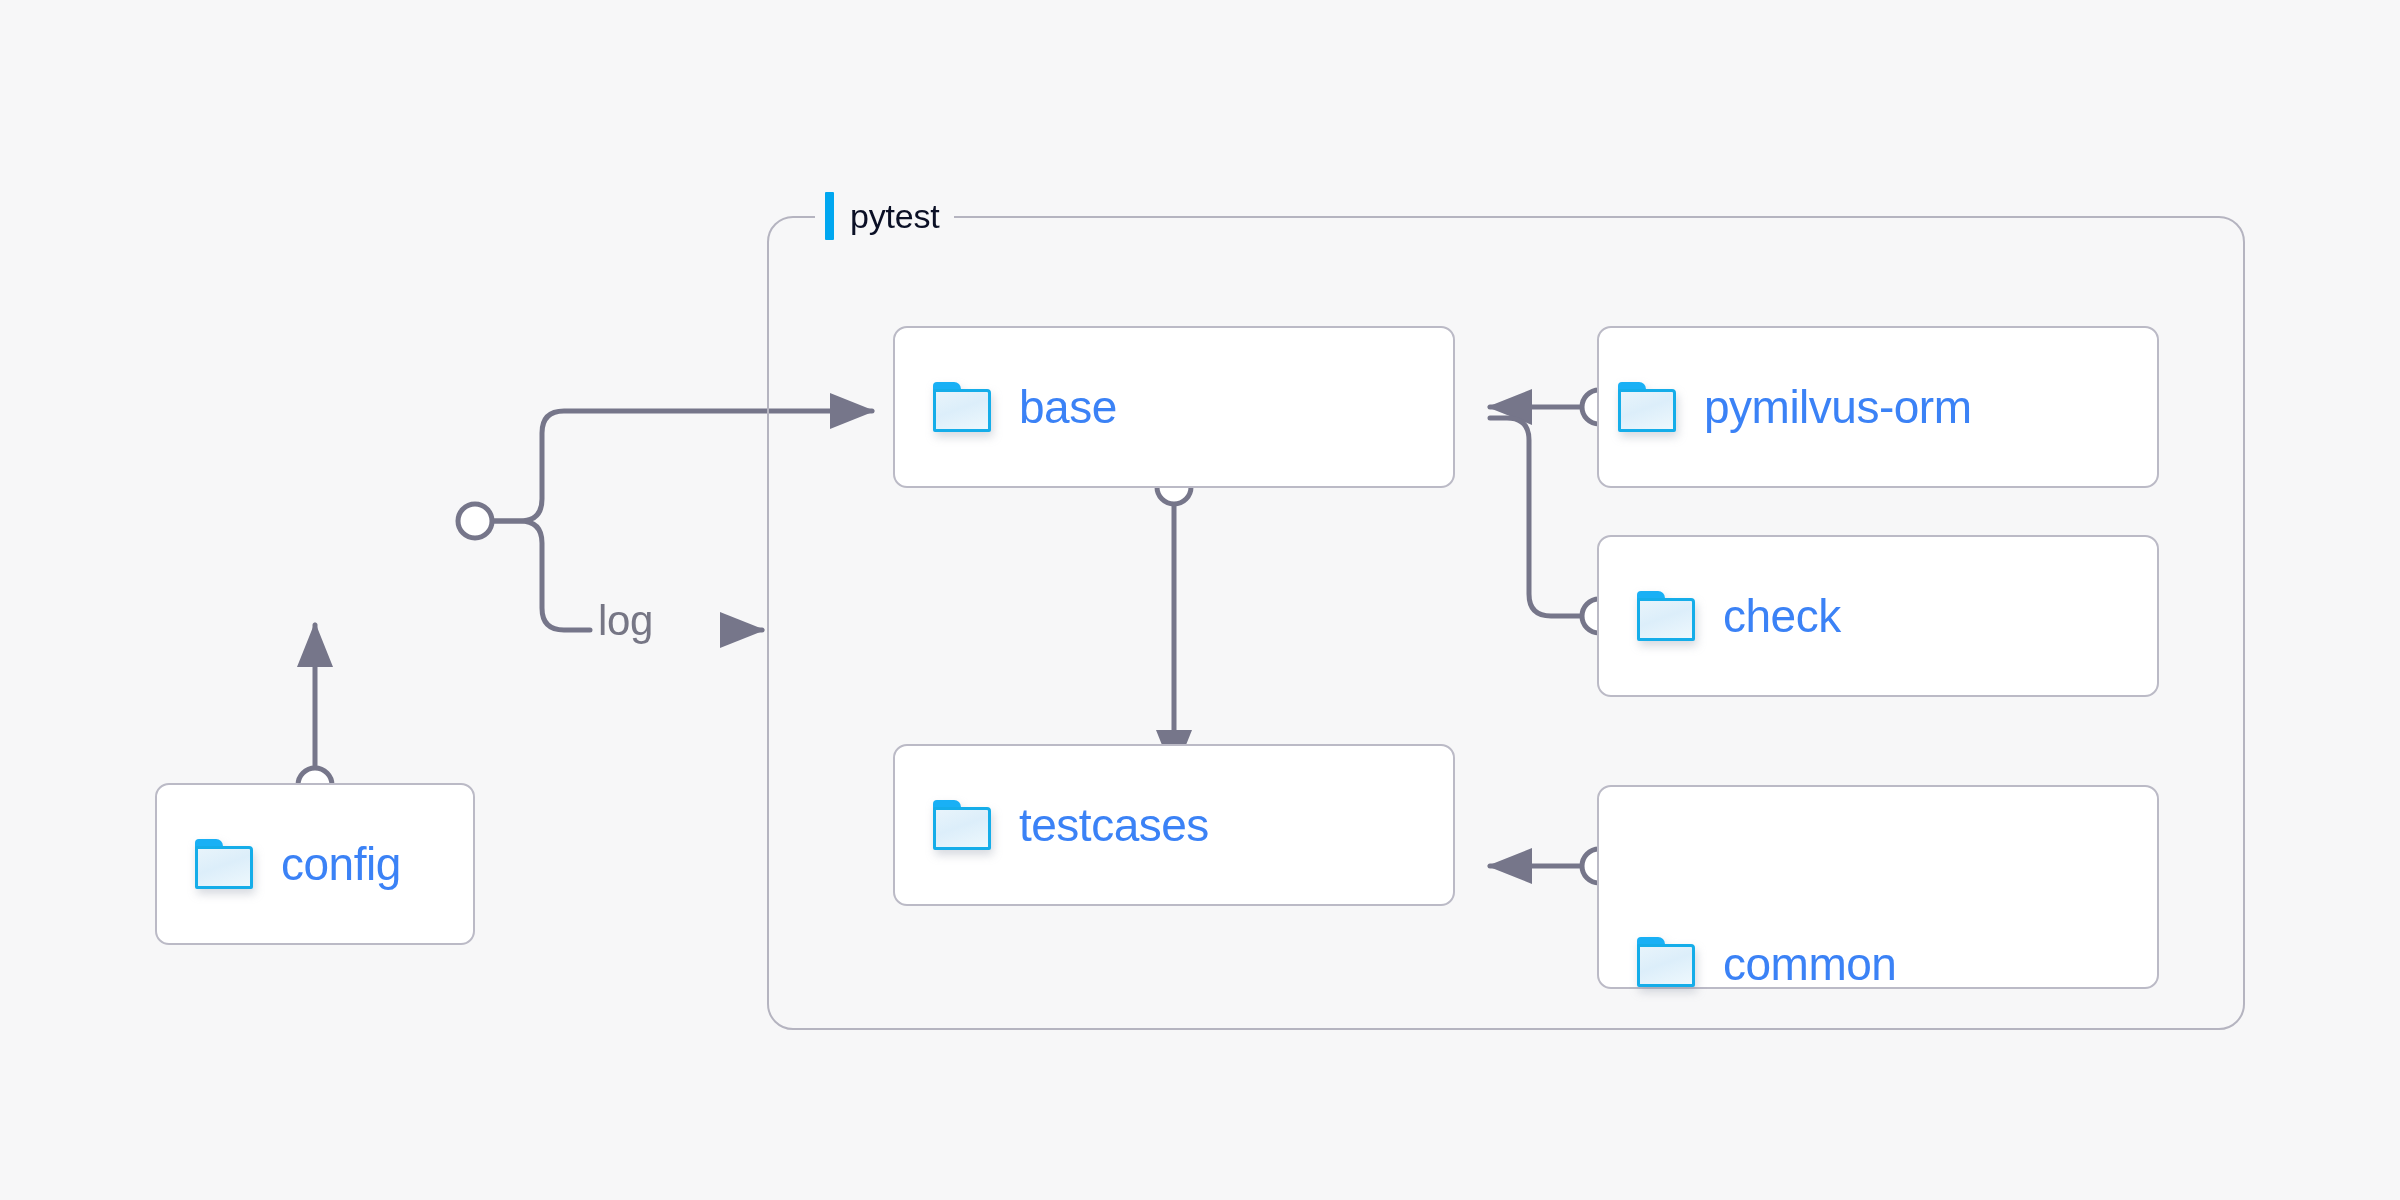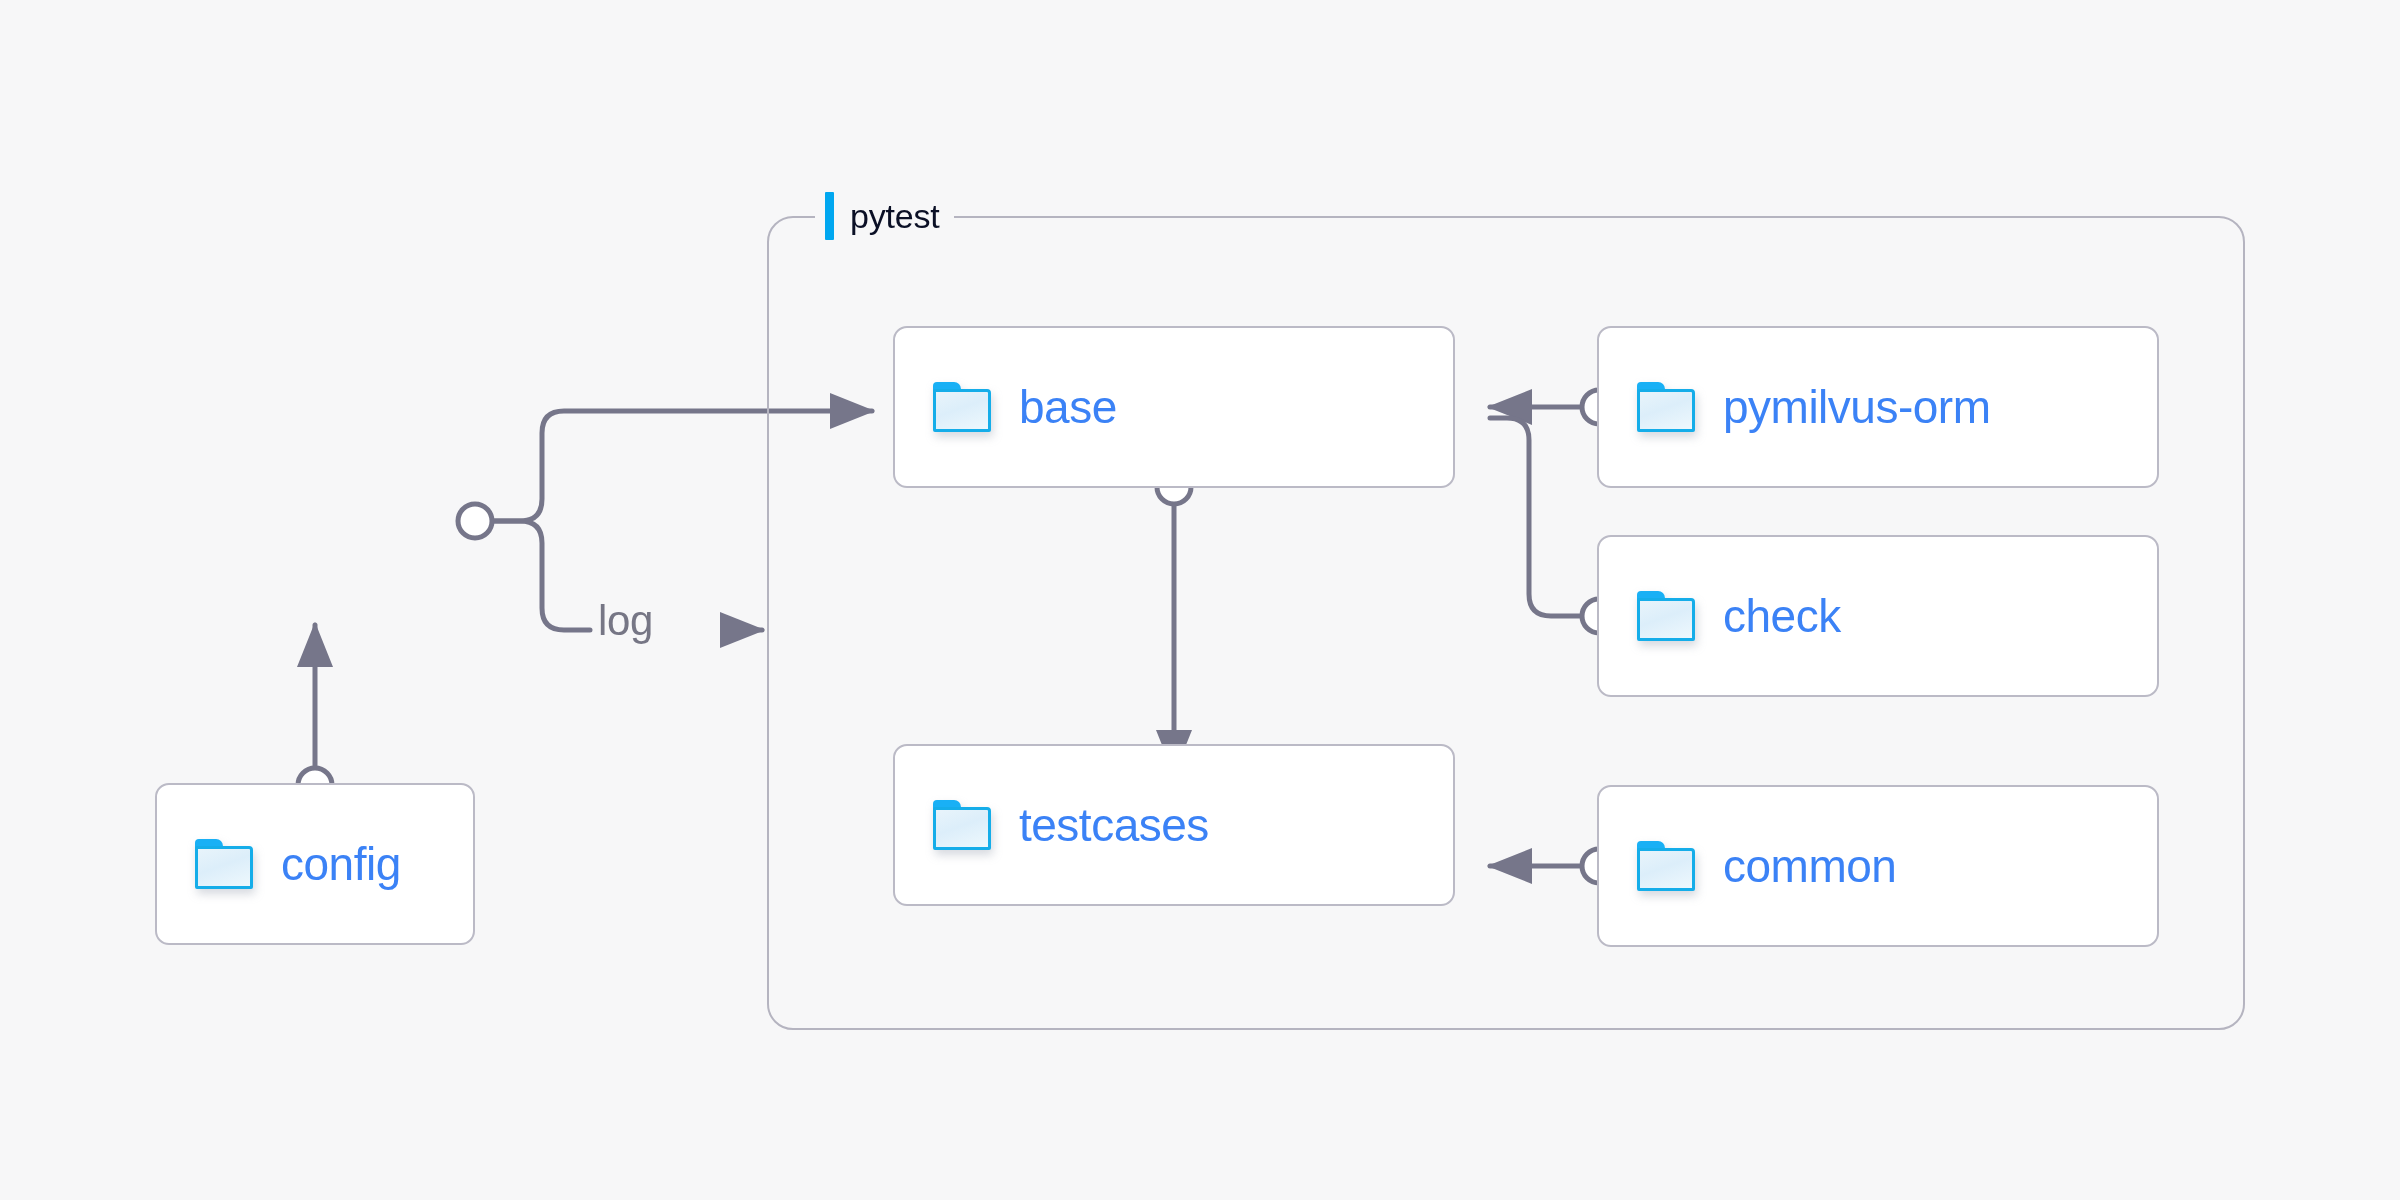--- a/index.html
+++ b/index.html
@@ -185,37 +185,37 @@
   </div>
 
   <div class="node" style="left:893px; top:744px; width:562px; height:162px;">
     <span class="folder-icon">
       <span class="tab"></span>
         <span class="body"></span>
     </span>
     <span class="node-label">testcases</span>
   </div>
 
-  <div class="node" style="left:1597px; top:326px; width:562px; height:162px;">
+  <div class="node" style="left:1597px; top:326px; width:562px; height:162px;padding-left:19px;">
     <span class="folder-icon">
       <span class="tab"></span>
         <span class="body"></span>
     </span>
     <span class="node-label">pymilvus-orm</span>
   </div>
 
   <div class="node" style="left:1597px; top:535px; width:562px; height:162px;text-align:center;">
     <span class="folder-icon">
       <span class="tab"></span>
         <span class="body"></span>
     </span>
     <span class="node-label">check</span>
   </div>
 
-  <div class="node" style="left:1597px; top:785px; width:562px; height:162px;">
+  <div class="node" style="left:1597px; top:785px; width:562px; height:204px;align-items:flex-end;">
     <span class="folder-icon">
       <span class="tab"></span>
         <span class="body"></span>
     </span>
     <span class="node-label">common</span>
   </div>
 
   <div class="edge-label" style="left:598px; top:600px;">log</div>
 
 </div>

